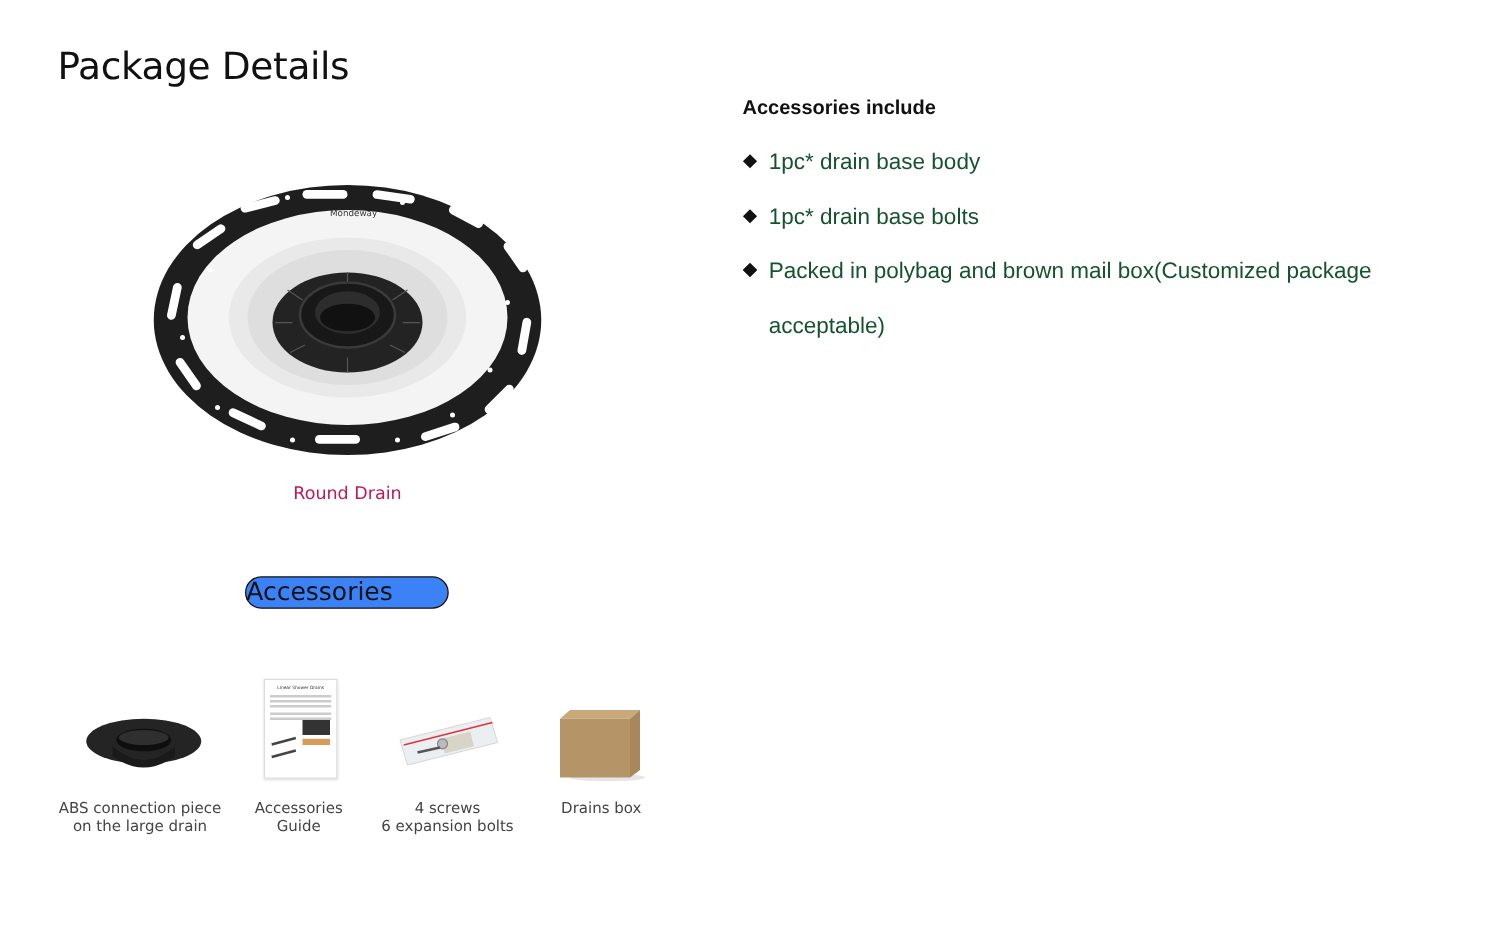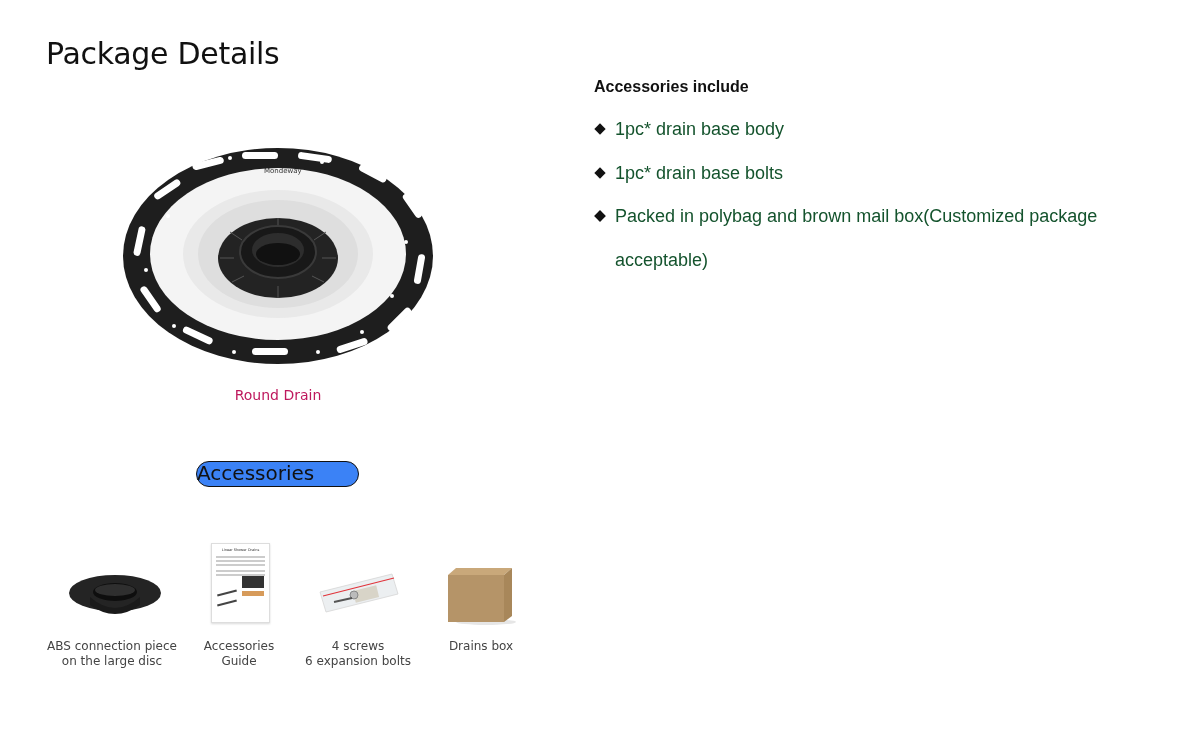--- a/index.html
+++ b/index.html
@@ -110,21 +110,21 @@
   <svg width="70" height="60" viewBox="0 0 70 60">
     <ellipse cx="40" cy="56" rx="30" ry="3" fill="#e6e6e6"></ellipse>
     <polygon points="2,9 10,2 66,2 58,9" fill="#c9a87a"></polygon>
     <polygon points="58,9 66,2 66,50 58,56" fill="#a8875a"></polygon>
     <rect x="2" y="9" width="56" height="47" fill="#b59468"></rect>
   </svg>
 </div>
 
 <div class="acc-item" style="left:40px; top:639px; width:144px;">
   <div>ABS connection piece</div>
-  <div>on the large disc</div>
+  <div>on the large drain</div>
 </div>
 <div class="acc-item" style="left:194px; top:639px; width:90px;">
   <div>Accessories</div>
   <div>Guide</div>
 </div>
 <div class="acc-item" style="left:298px; top:639px; width:120px;">
   <div>4 screws</div>
   <div>6 expansion bolts</div>
 </div>
 <div class="acc-item" style="left:436px; top:639px; width:90px;">

